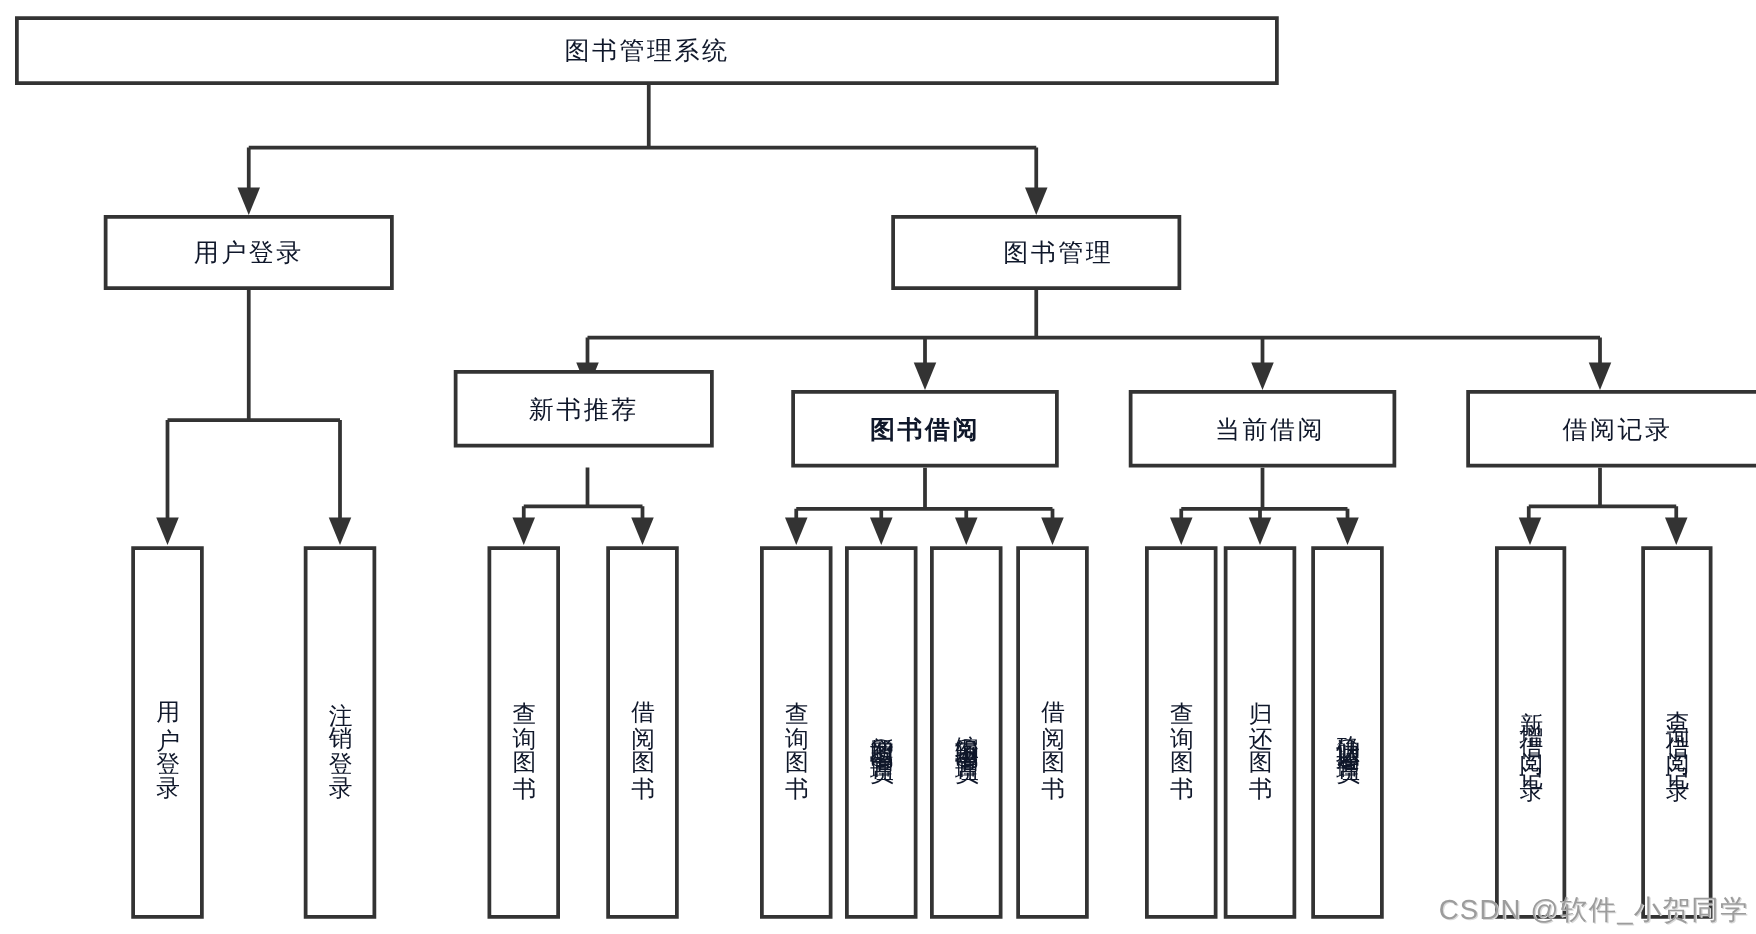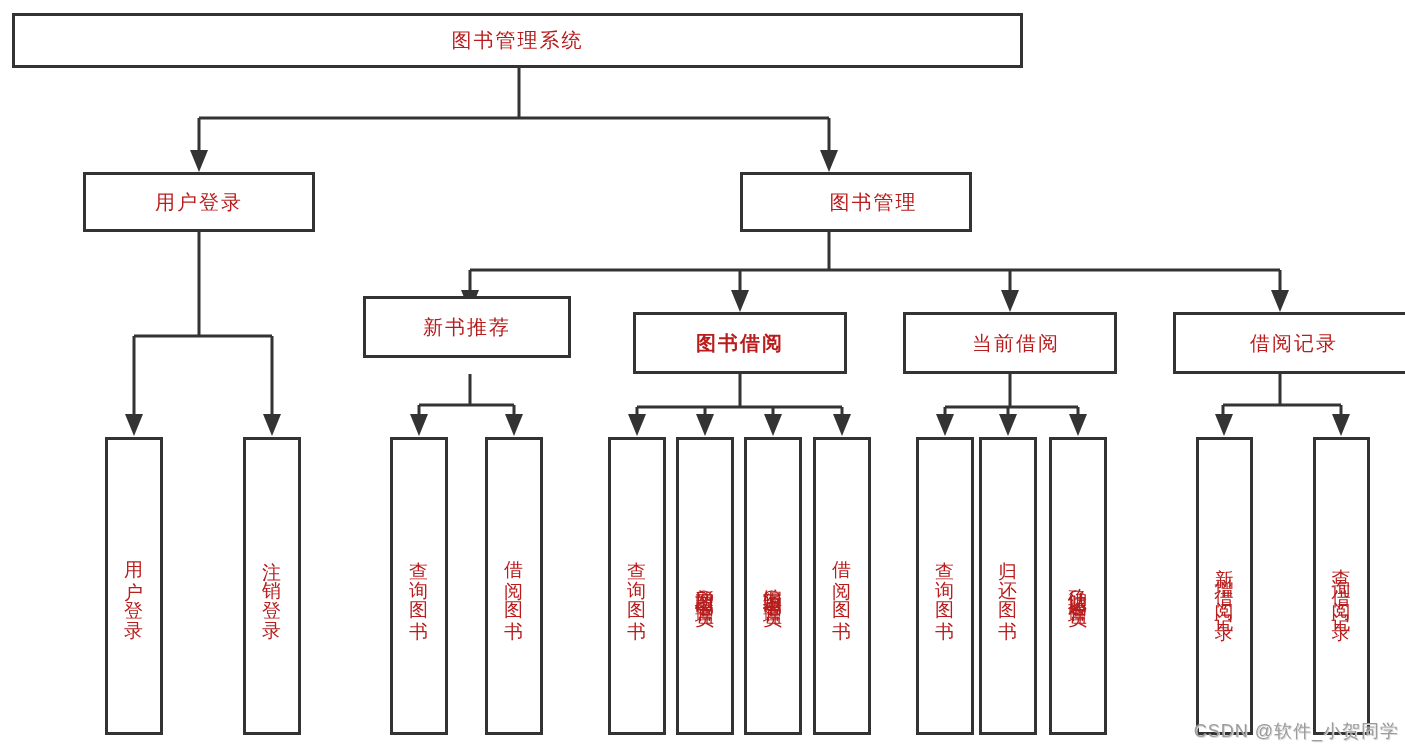--- a/index.html
+++ b/index.html
@@ -9,41 +9,41 @@
     background:#ffffff;
     overflow:hidden;
     font-family:"Liberation Sans", sans-serif;
   }
   #connectors{position:absolute;left:0;top:0;width:1405px;height:747px;}
   .node{
     position:absolute;
     box-sizing:border-box;
     border:3px solid #333333;
     background:#ffffff;
-    color:#b91c1c;
+    color:#0f172a;
     display:flex;
     align-items:center;
     justify-content:center;
     text-align:center;
   }
   .hnode{font-size:20px;letter-spacing:2px;}
   .vnode{
     font-size:19px;
     writing-mode:vertical-rl;
     text-orientation:mixed;
     line-height:1;
   }
   .sp4{letter-spacing:20px;}
   .sp6{letter-spacing:11px;}
   .sp9{letter-spacing:3px;}
   #watermark{
     position:absolute;
     right:6px;
     bottom:4px;
-    font-size:18px;
+    font-size:22px;
     color:#9c9c9c;
     letter-spacing:1px;
     text-shadow:1px 1px 0 #d9d9d9;
     z-index:5;
   }
 </style>
 </head>
 <body>
 
 <div id="canvas">
@@ -87,21 +87,21 @@
     <polygon points="999,414 1017,414 1008,436" fill="#333333"></polygon>
     <polygon points="1069,414 1087,414 1078,436" fill="#333333"></polygon>
 
     <polygon points="1215,414 1233,414 1224,436" fill="#333333"></polygon>
     <polygon points="1332,414 1350,414 1341,436" fill="#333333"></polygon>
   </svg>
 
   <div class="node hnode" style="left:12px;top:13px;width:1011px;height:55px;">图书管理系统</div>
 
   <div class="node hnode" style="left:83px;top:172px;width:232px;height:60px;">用户登录</div>
-  <div class="node hnode" style="left:740px;top:172px;width:232px;height:60px;padding-left:35px;">图书管理</div>
+  <div class="node hnode" style="left:713px;top:172px;width:232px;height:60px;padding-left:35px;">图书管理</div>
 
   <div class="node hnode" style="left:363px;top:296px;width:208px;height:62px;">新书推荐</div>
   <div class="node hnode" style="left:633px;top:312px;width:214px;height:62px;font-weight:bold;">图书借阅</div>
   <div class="node hnode" style="left:903px;top:312px;width:214px;height:62px;padding-left:12px;">当前借阅</div>
   <div class="node hnode" style="left:1173px;top:312px;width:242px;height:62px;">借阅记录</div>
 
   <div class="node vnode sp4" style="left:105px;top:437px;width:58px;height:298px;">用户登录</div>
   <div class="node vnode sp4" style="left:243px;top:437px;width:58px;height:298px;">注销登录</div>
 
   <div class="node vnode sp4" style="left:390px;top:437px;width:58px;height:298px;">查询图书</div>

